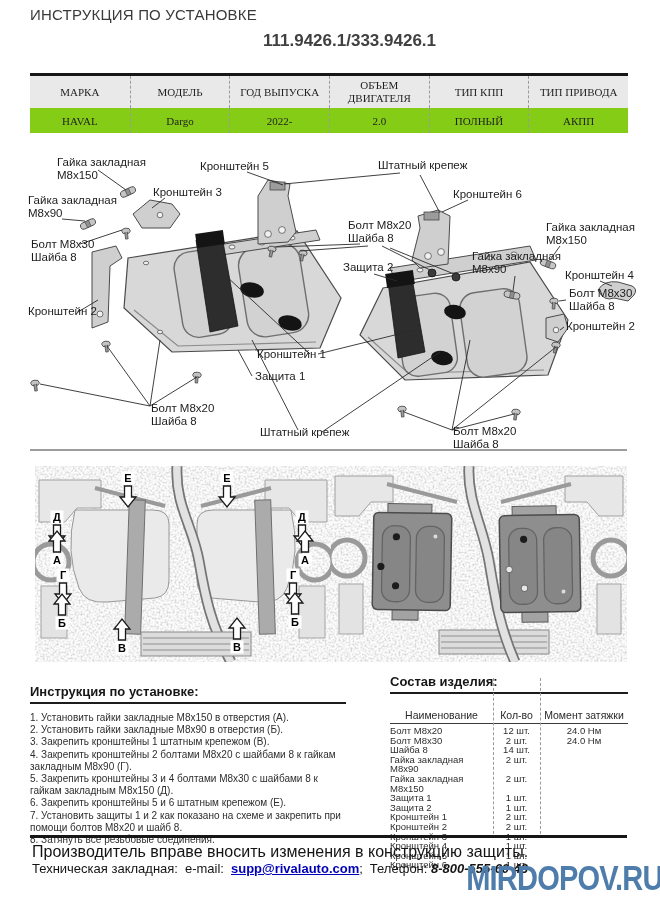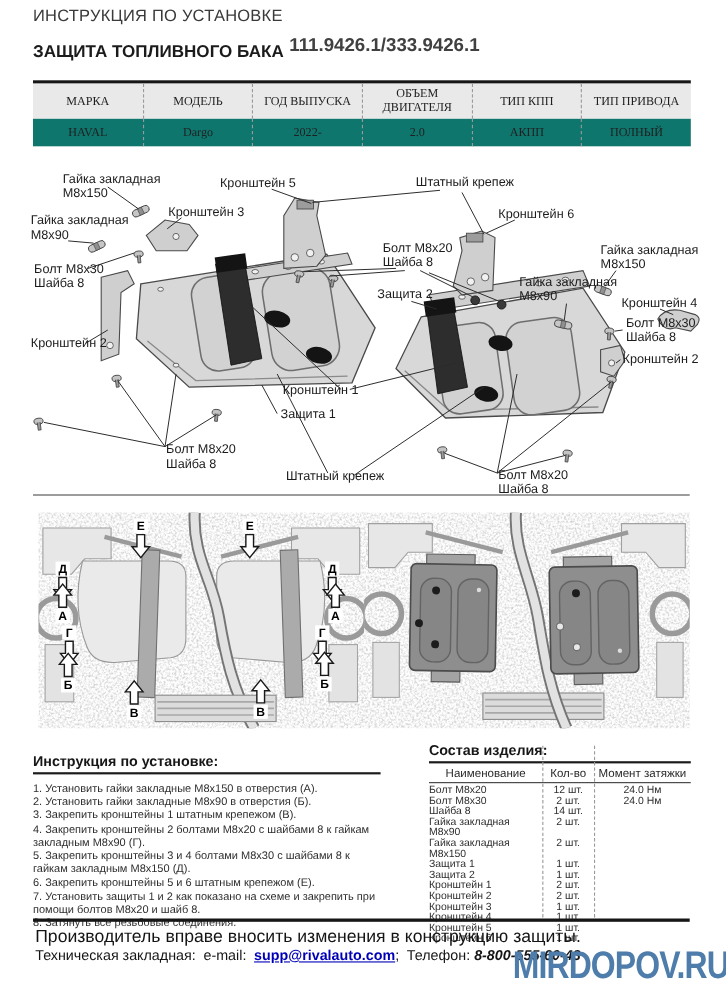--- a/index.html
+++ b/index.html
@@ -5,21 +5,21 @@
   html,body{margin:0;padding:0;background:#fff;}
   .page{position:relative;width:660px;height:900px;background:#fff;overflow:hidden;
         font-family:"Liberation Sans",sans-serif;color:#1f1f1f;}
   
   .hdr-sub{position:absolute;left:30px;top:6px;font-size:15px;color:#3a3a3a;letter-spacing:.2px;}
   .hdr-title{position:absolute;left:30px;top:39px;font-size:15.5px;font-weight:bold;color:#1b1b1b;}
   .hdr-part{position:absolute;left:263px;top:31px;font-size:17px;font-weight:bold;color:#404040;}
   
   .spec{position:absolute;left:30px;top:73px;width:598px;border-top:3px solid #161616;font-family:Liberation Serif, serif;}
   .spec-head{display:grid;grid-template-columns:repeat(6,1fr);background:#e9e9e9;}
-  .spec-vals{display:grid;grid-template-columns:repeat(6,1fr);background:#0f766e;}
+  .spec-vals{display:grid;grid-template-columns:repeat(6,1fr);background:#84cc16;}
   .spec-hc{min-height:32px;display:flex;align-items:center;justify-content:center;text-align:center;
            font-size:11px;line-height:13px;padding:2px 6px;box-sizing:border-box;}
   .spec-vc{height:25px;display:flex;align-items:center;justify-content:center;font-size:11px;}
   .spec-hc + .spec-hc,.spec-vc + .spec-vc{border-left:1.5px dashed #9a9a9a;}
   
   .diag{position:absolute;left:0;top:140px;}
   .dlab{font:11.5px "Liberation Sans",sans-serif;fill:#1c1c1c;}
   .ld{stroke:#2a2a2a;stroke-width:.9;fill:none;}
   .pl{fill:#d8d8d8;stroke:#4a4a4a;stroke-width:1.2;}
   .pl2{fill:#cfcfcf;stroke:#4a4a4a;stroke-width:1;}
@@ -35,21 +35,21 @@
   
   .instr{position:absolute;left:30px;top:684px;width:318px;}
   .sec-title{font-size:13px;font-weight:bold;color:#161616;}
   .rule{height:2px;background:#1c1c1c;margin-top:3px;}
   .instr .rule{width:316px;}
   #steps{margin-top:8px;font-size:10px;line-height:12.2px;color:#2e2e2e;width:316px;}
   
   .parts{position:absolute;left:390px;top:674px;width:238px;}
   .parts .rule{width:238px;}
   .p-head{display:grid;grid-template-columns:103px 47px 88px;font-size:10.5px;color:#2a2a2a;
-          border-bottom:1px solid #3a3a3a;padding:2px 0 2px 0;}
+          border-bottom:1px solid #3a3a3a;padding:14px 0 2px 0;}
   .p-hc{display:flex;align-items:center;justify-content:center;min-height:13px;}
   .p-hc:first-child{justify-content:center;}
   #parts-rows{margin-top:2px;}
   .p-row{display:grid;grid-template-columns:103px 47px 88px;font-size:9.5px;line-height:9.6px;color:#2e2e2e;}
   .p-c0{text-align:left;}
   .p-c1,.p-c2{text-align:center;}
   .p-dash{position:absolute;top:4px;width:0;height:156px;border-left:1.5px dashed #9a9a9a;}
   
   .foot-rule{position:absolute;left:30px;top:835px;width:597px;height:2.5px;background:#161616;}
   .foot1{position:absolute;left:32px;top:843px;font-size:16px;color:#141414;}
@@ -60,39 +60,38 @@
   .watermark{position:absolute;right:-3px;bottom:2px;font-size:35px;font-weight:bold;
              letter-spacing:-1px;transform:scaleX(.83);transform-origin:right;
              white-space:nowrap;z-index:5;}
 </style>
 </head>
 <body>
 
 <div class="page">
 
   <div class="hdr-sub">ИНСТРУКЦИЯ ПО УСТАНОВКЕ</div>
-  <div class="hdr-title">ЗАЩИТА ТОПЛИВНОГО БАКА</div>
   <div class="hdr-part">111.9426.1/333.9426.1</div>
 
   <div class="spec">
     <div class="spec-head" id="spec-head">
         <div class="spec-hc">МАРКА</div>
         <div class="spec-hc">МОДЕЛЬ</div>
         <div class="spec-hc">ГОД ВЫПУСКА</div>
         <div class="spec-hc">ОБЪЕМ ДВИГАТЕЛЯ</div>
         <div class="spec-hc">ТИП КПП</div>
         <div class="spec-hc">ТИП ПРИВОДА</div>
       </div>
     <div class="spec-vals" id="spec-vals">
         <div class="spec-vc">HAVAL</div>
         <div class="spec-vc">Dargo</div>
         <div class="spec-vc">2022-</div>
         <div class="spec-vc">2.0</div>
+        <div class="spec-vc">ПОЛНЫЙ</div>
         <div class="spec-vc">АКПП</div>
-        <div class="spec-vc">ПОЛНЫЙ</div>
       </div>
   </div>
 
   <svg class="diag" width="660" height="312" viewBox="0 0 660 312">
     <defs>
       <g id="bolt">
         <ellipse cx="0" cy="0" rx="4.2" ry="2.8" fill="#c4c4c4" stroke="#3f3f3f" stroke-width="0.8"></ellipse>
         <path d="M-1.3,1 L-1.3,8 L1.3,8 L1.3,1" fill="#9a9a9a" stroke="#3f3f3f" stroke-width="0.7"></path>
       </g>
       <g id="nut">

